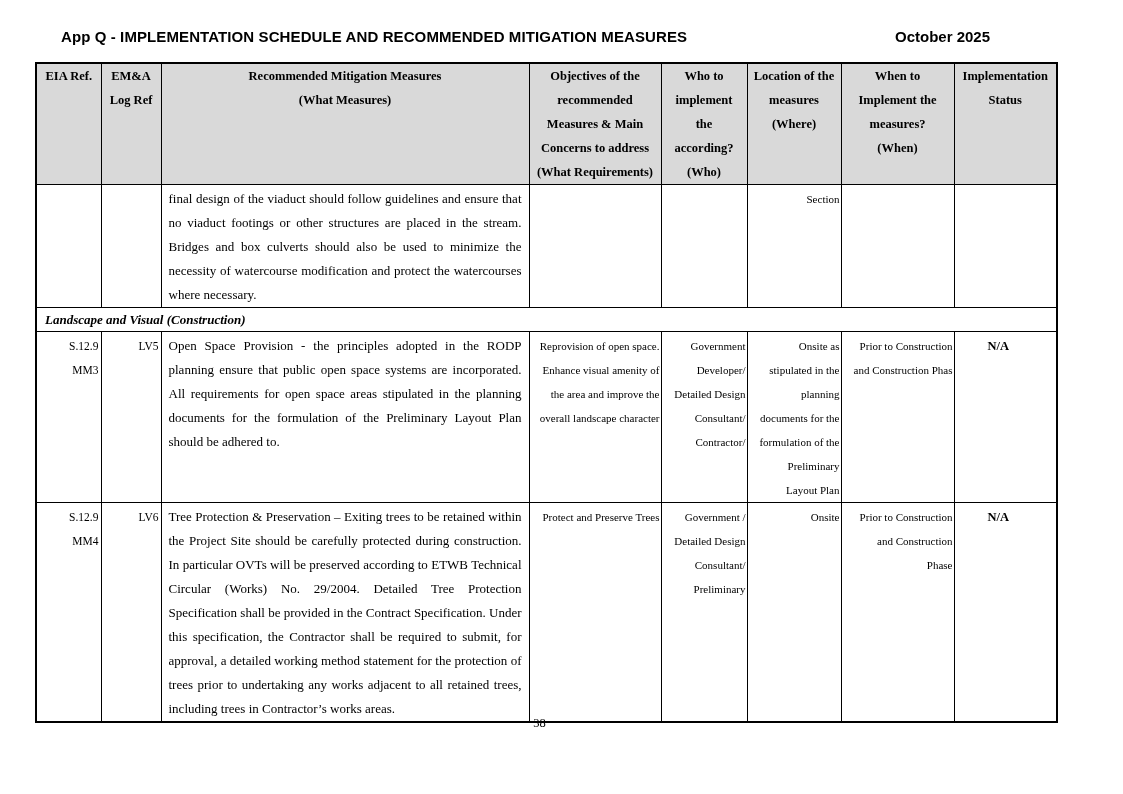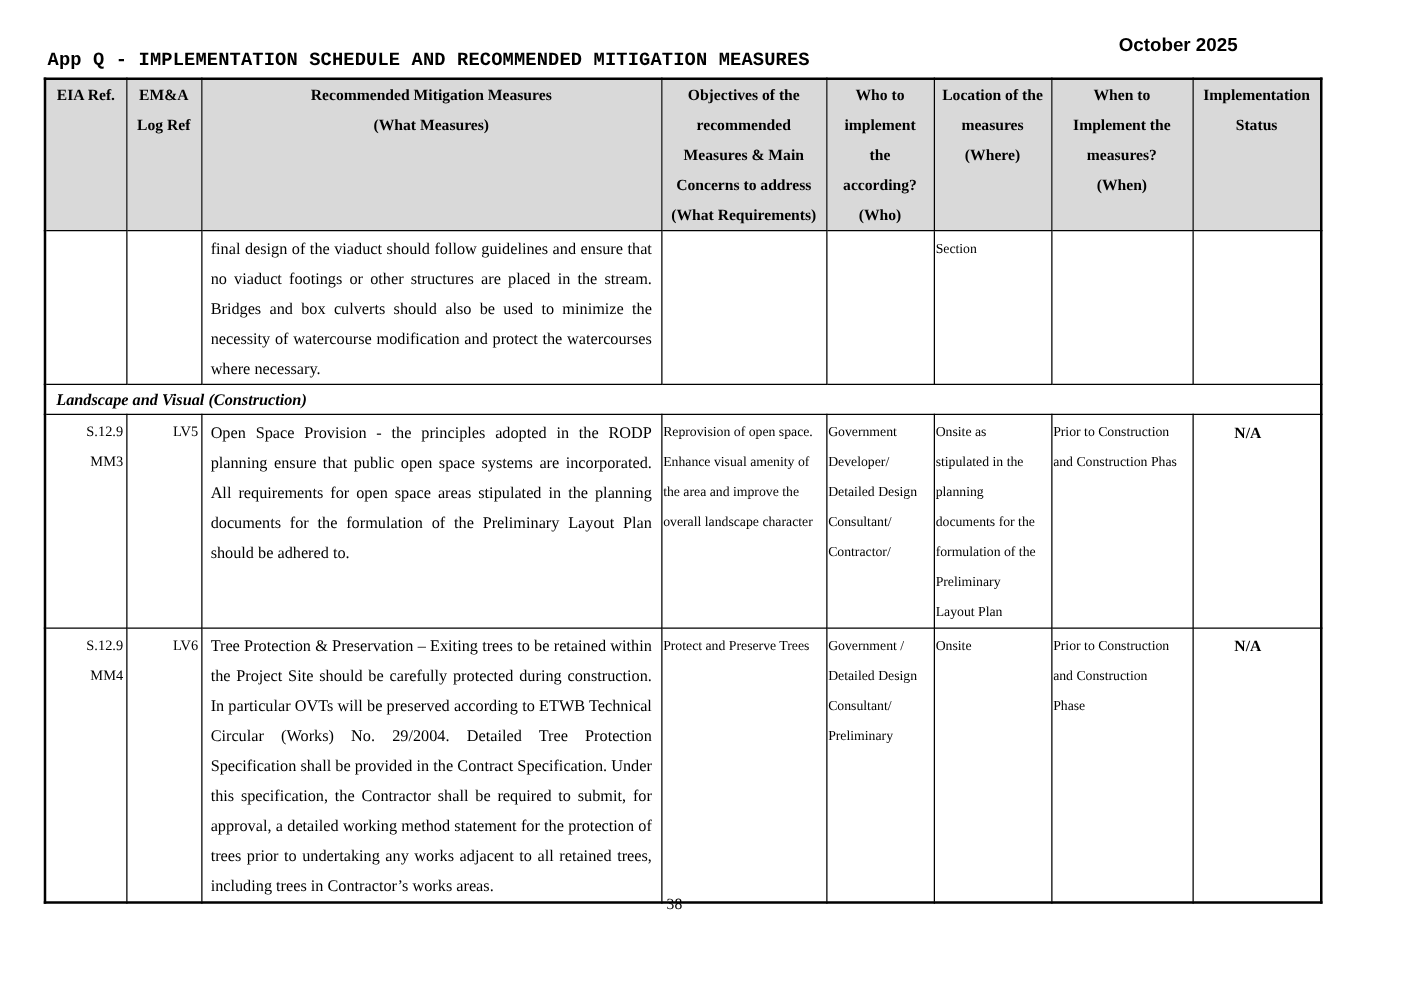--- a/index.html
+++ b/index.html
@@ -5,23 +5,23 @@
   * { margin: 0; padding: 0; box-sizing: border-box; }
   html, body { background: #ffffff; }
   body {
     width: 1123px; height: 794px;
     position: relative;
     font-family: "Liberation Serif", serif;
     color: #000;
     overflow: hidden;
   }
   .doc-title {
-    position: absolute; left: 38px; top: 28px;
-    font-family: Liberation Mono, monospace;
-    font-weight: bold; font-size: 15px; letter-spacing: 0.1px; margin-top: 12px;
+    position: absolute; left: 61px; top: 28px;
+    font-family: Liberation Sans, sans-serif;
+    font-weight: bold; font-size: 15px; letter-spacing: 0.1px;
   }
   .doc-date {
     position: absolute; left: 895px; top: 28px;
     font-family: "Liberation Sans", sans-serif;
     font-weight: bold; font-size: 15px;
   }
   table.schedule {
     position: absolute; left: 35px; top: 62px;
     width: 1021px;
     border-collapse: collapse;
@@ -53,21 +53,21 @@
     white-space: pre-line; text-align: right;
     padding: 2px 2px 0 8px;
   }
   td.cell-measures {
     font-size: 13px; line-height: 24px;
     text-align: justify;
     padding: 2px 7px 0 7px;
   }
   td.cell-center {
     font-size: 11px; line-height: 24px;
-    white-space: pre-line; text-align: left;
+    white-space: pre-line; text-align: right;
     padding: 2px 1px 0 1px;
   }
   td.cell-status {
     font-size: 12.5px; font-weight: bold;
     line-height: 24px; text-align: center;
     padding: 2px 15px 0 1px;
   }
   td.cell-section {
     font-weight: bold; font-style: italic;
     font-size: 13px; line-height: 22px;

